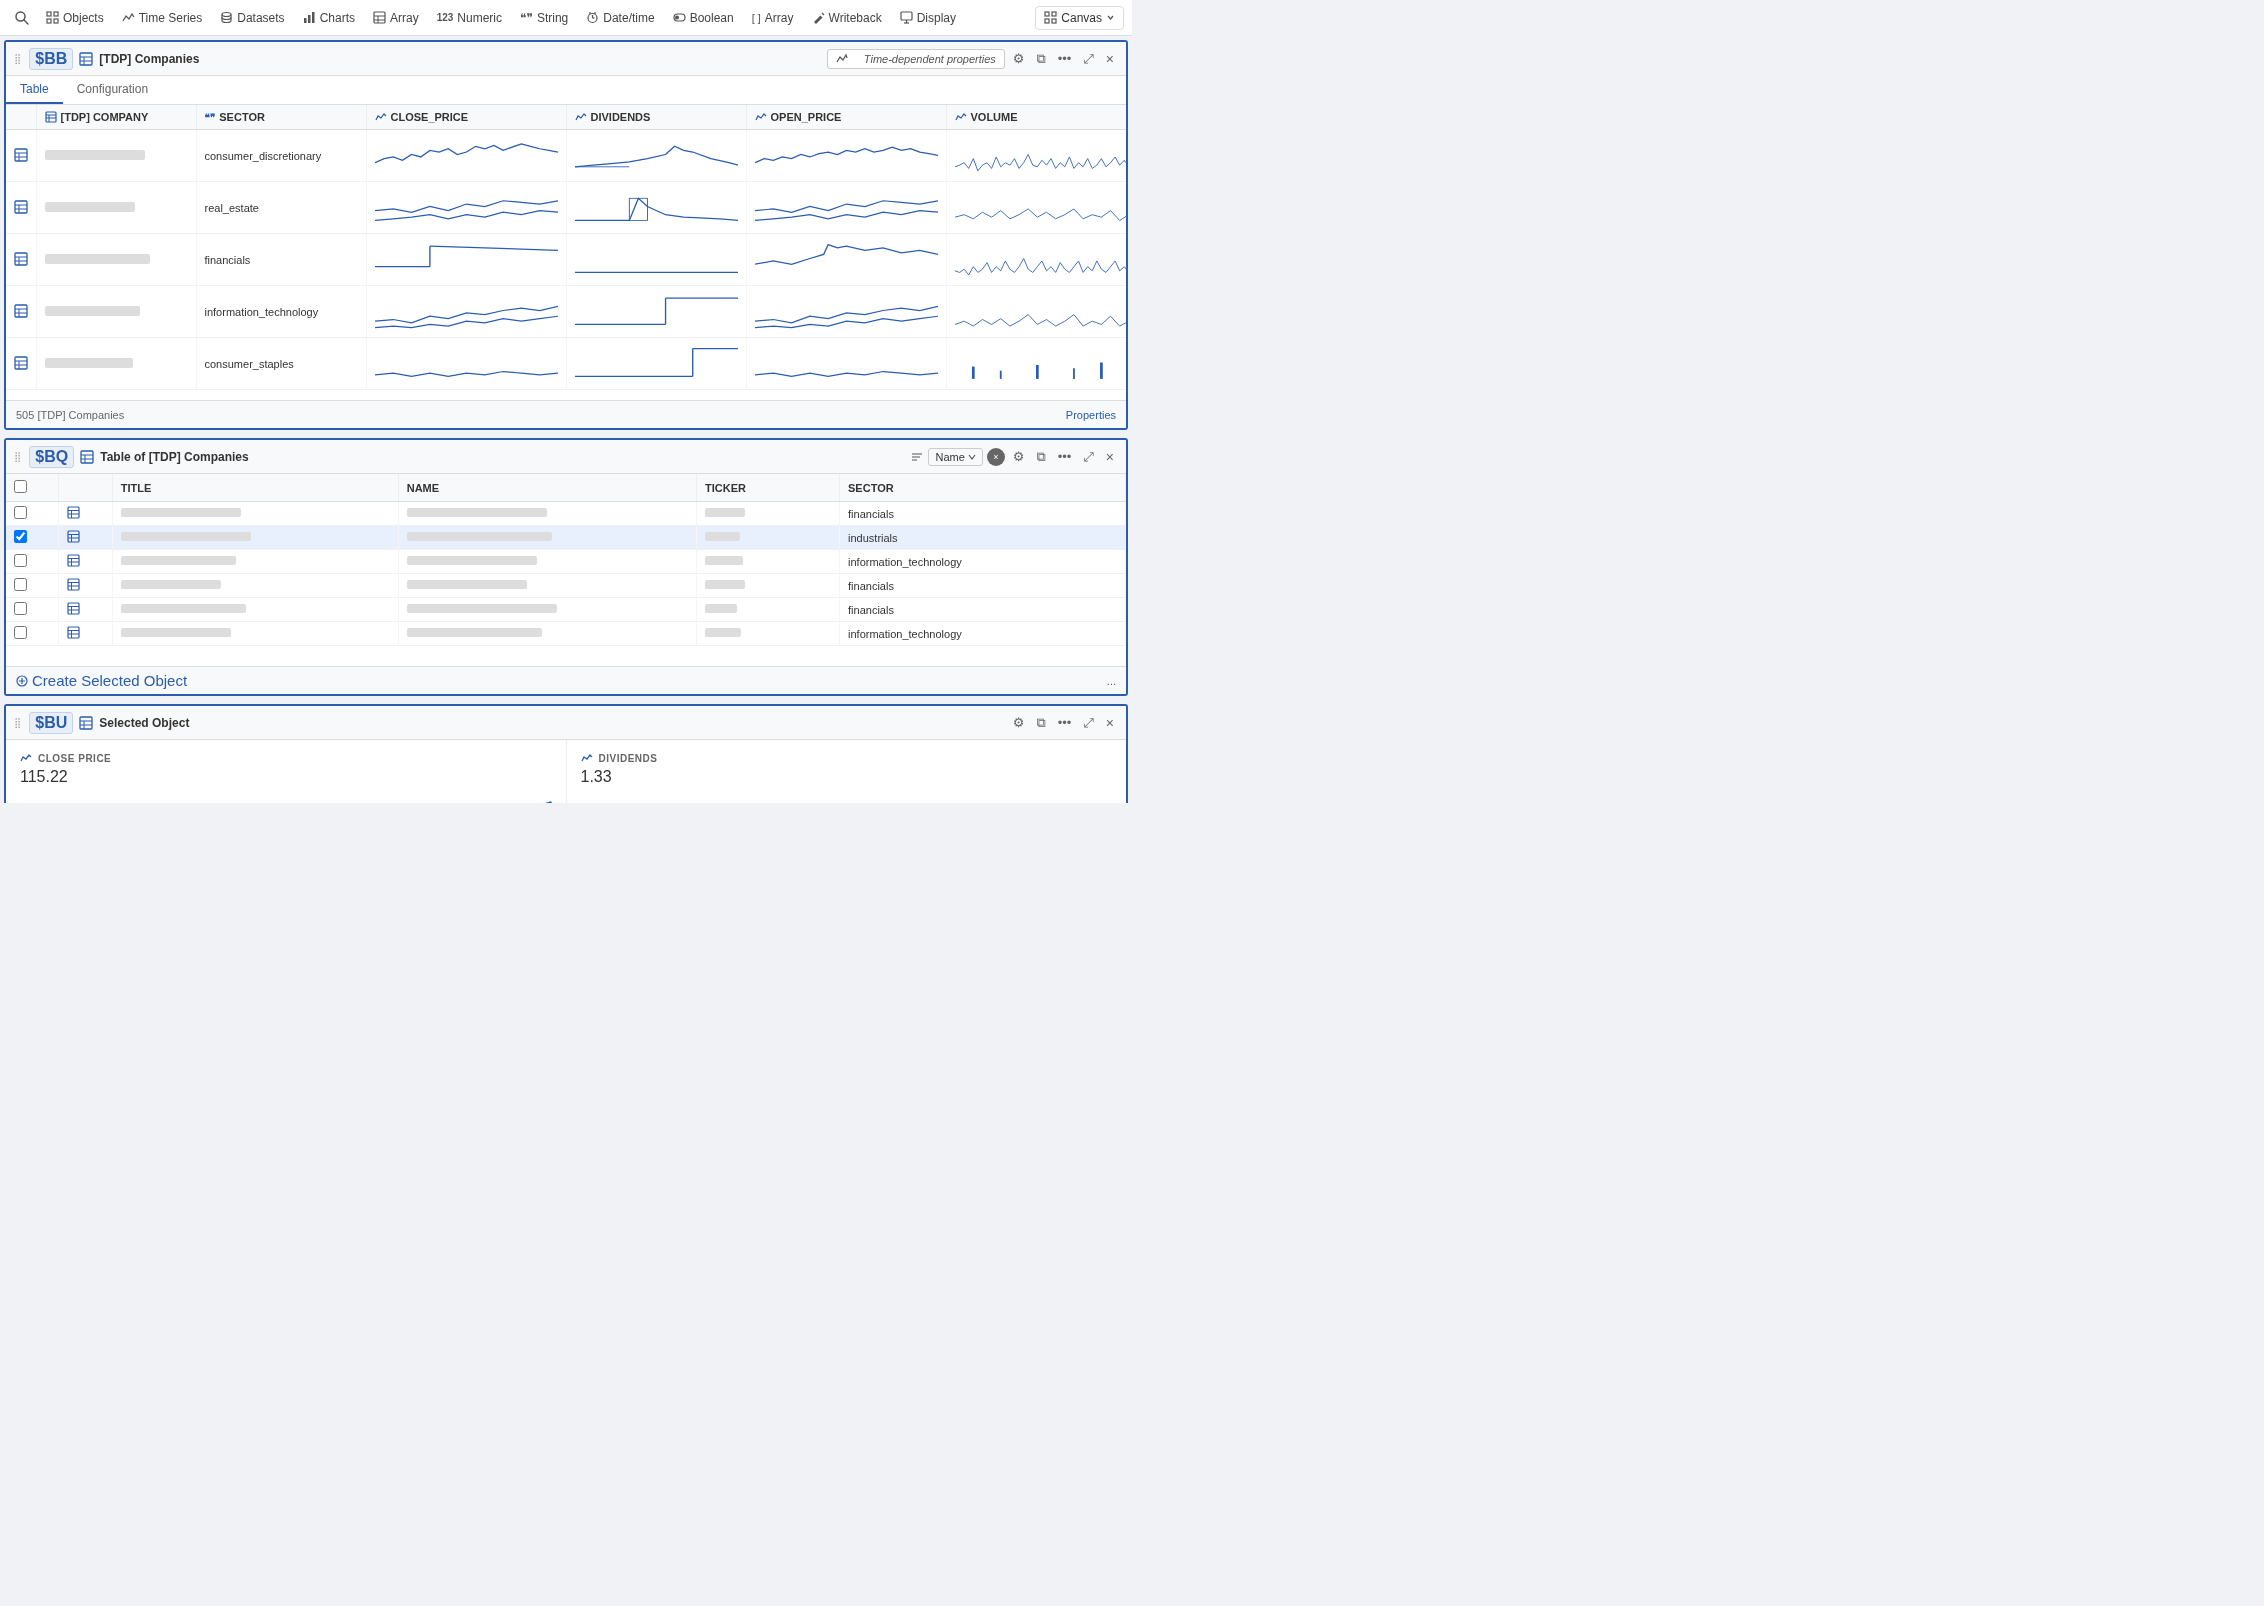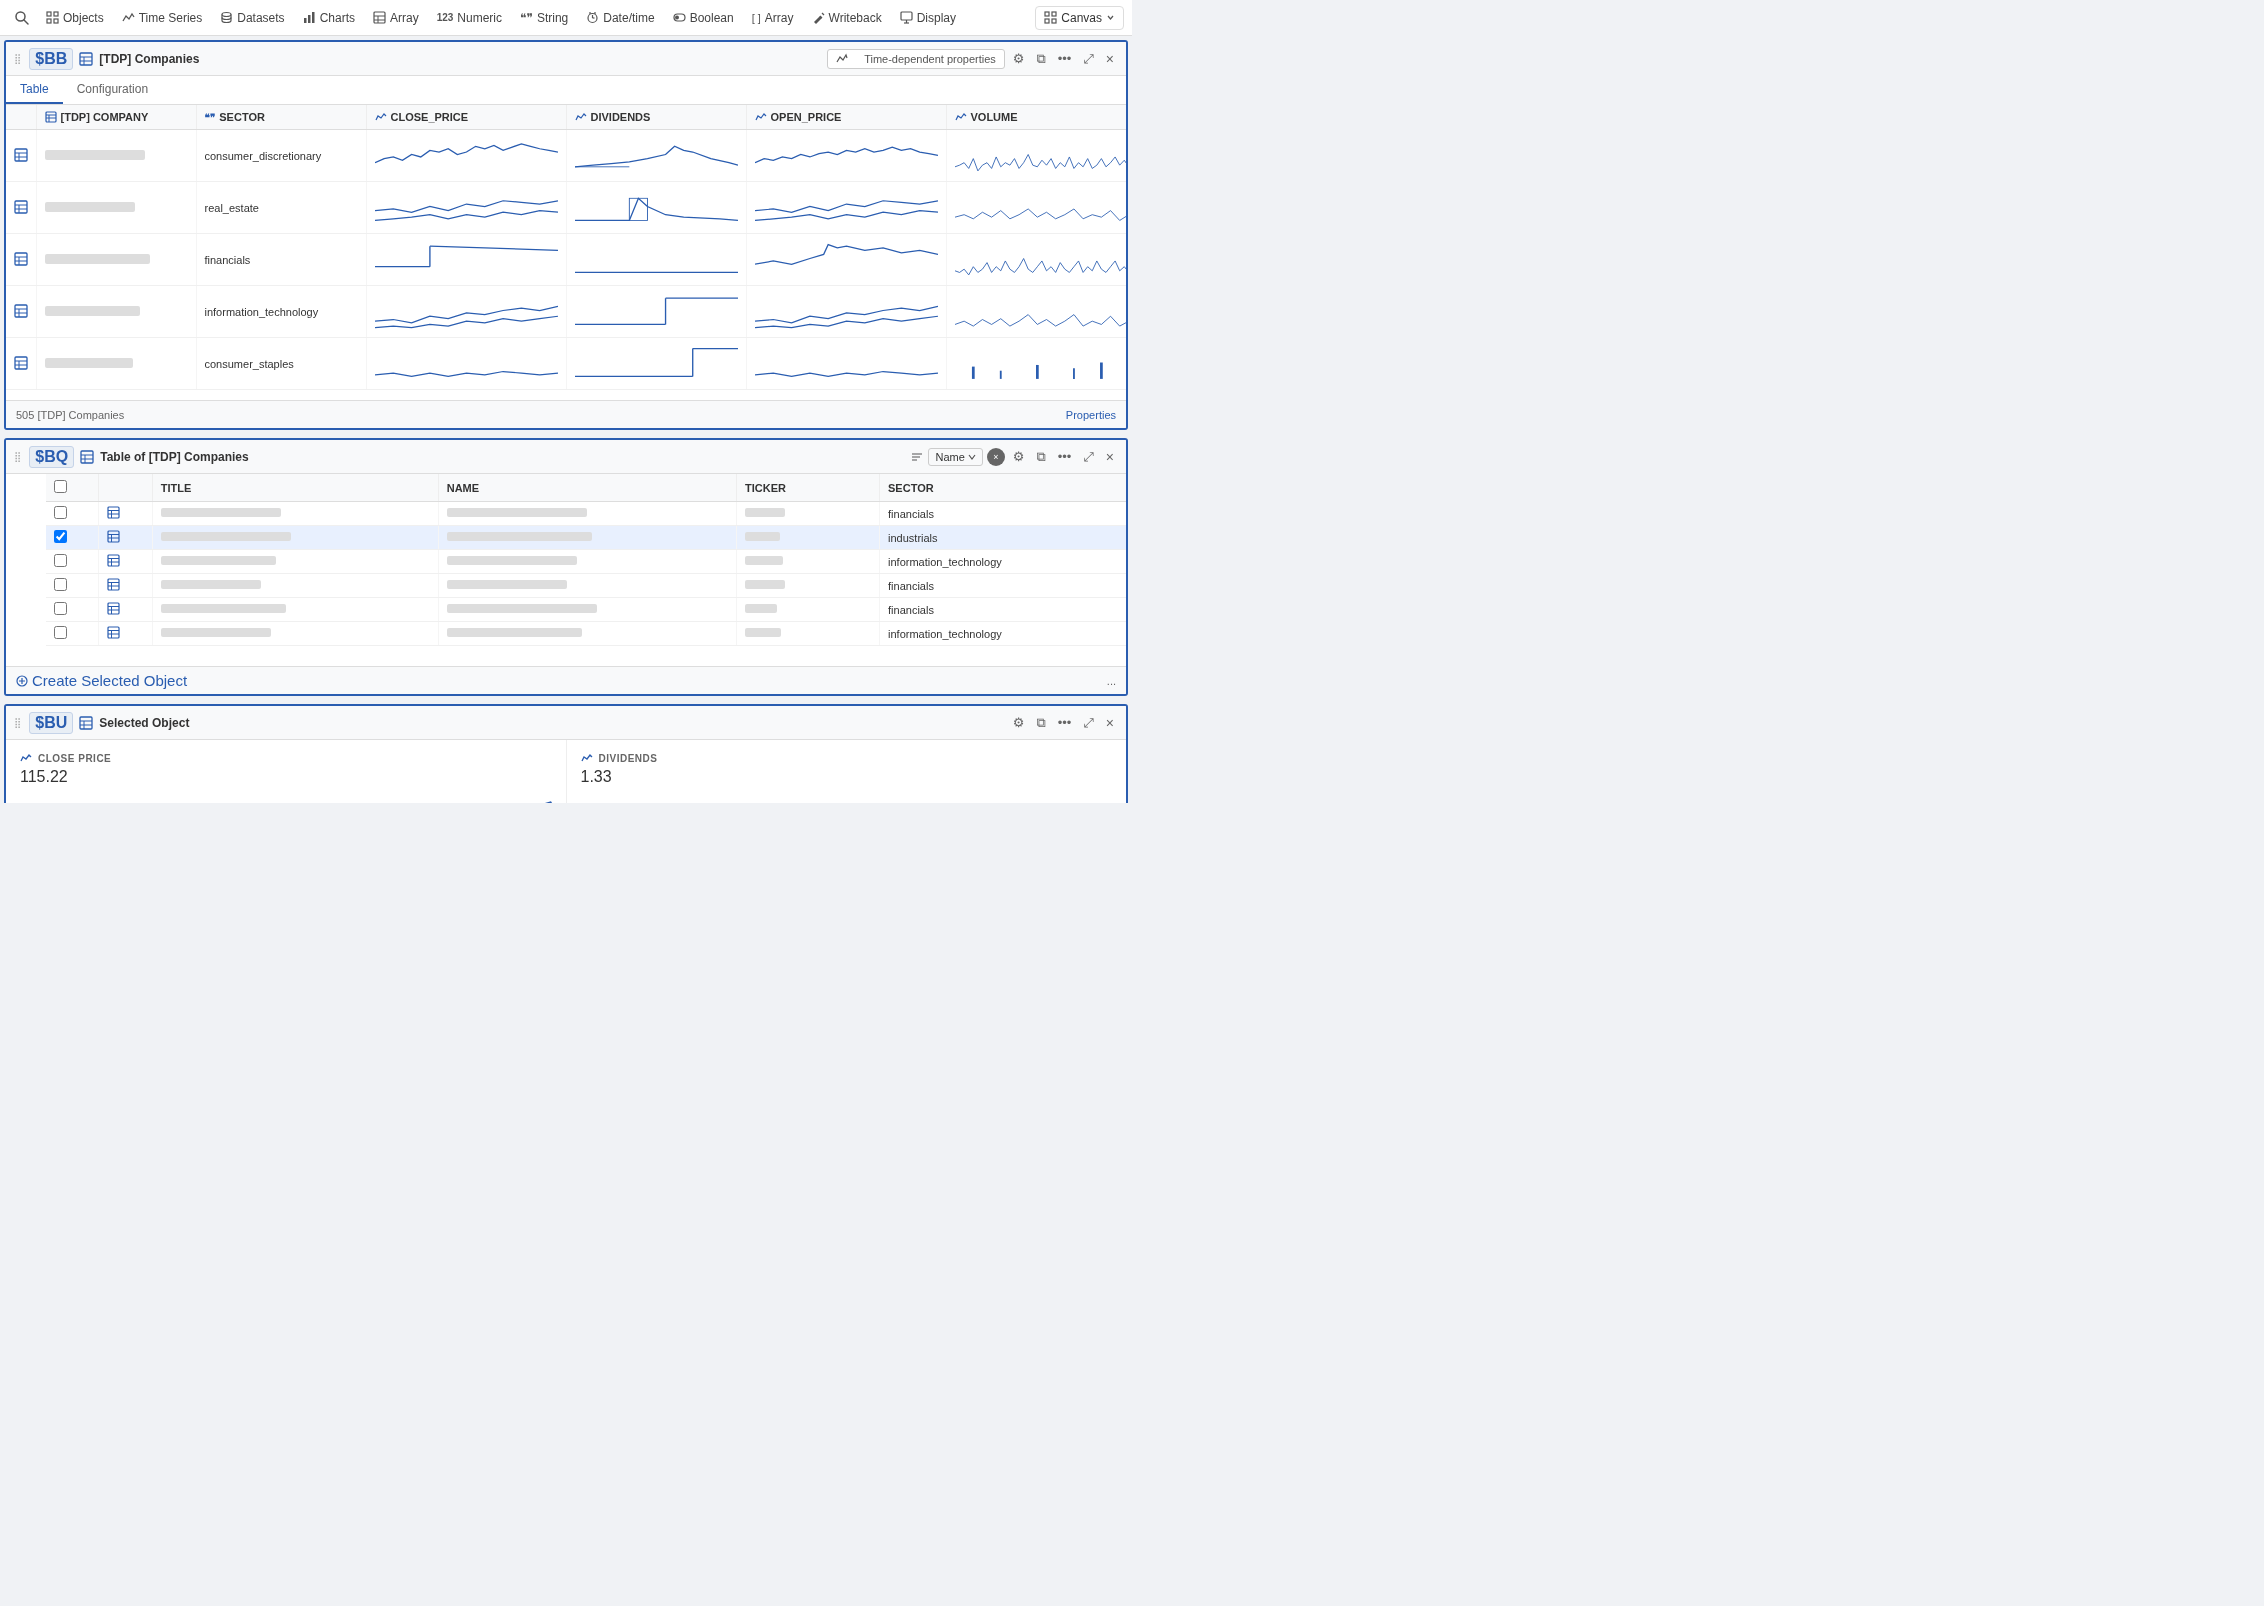--- a/index.html
+++ b/index.html
@@ -17,21 +17,21 @@
 
     
     .panel-header { display: flex; align-items: center; background: #f8f9fa; border-bottom: 1px solid #ddd; padding: 4px 8px; gap: 6px; height: 34px; }
     .panel-header-drag { color: #aaa; font-size: 10px; cursor: grab; margin-right: 2px; }
     .panel-badge { background: #e8eef5; border: 1px solid #c5d3e8; border-radius: 3px; padding: 1px 5px; font-size: 16px; font-weight: 600; color: #2a5db0; }
     .panel-title { font-size: 12px; font-weight: 600; color: #333; flex: 1; }
     .panel-header-actions { display: flex; align-items: center; gap: 4px; margin-left: auto; }
     .panel-action-btn { background: none; border: none; cursor: pointer; color: #666; font-size: 13px; padding: 2px 4px; border-radius: 3px; display: flex; align-items: center; }
 
     
-    .time-dep-btn { display: flex; align-items: center; gap: 16px; padding: 3px 8px; border: 1px solid #ccc; border-radius: 3px; font-size: 11px; color: #555; cursor: pointer; background: #fff; }
+    .time-dep-btn { display: flex; align-items: center; gap: 16px; padding: 3px 8px; border: 1px solid #ccc; border-radius: 3px; font-size: 11px; color: #555; cursor: pointer; background: #fff; font-style: italic; }
 
     
     .panel-tabs { display: flex; border-bottom: 1px solid #ddd; background: #fff; }
     .panel-tab { padding: 6px 14px; font-size: 12px; cursor: pointer; color: #666; border-bottom: 2px solid transparent; }
     .panel-tab.active { color: #2a5db0; border-bottom: 2px solid #2a5db0; font-weight: 500; }
 
     
     .data-table { width: 100%; border-collapse: collapse; font-size: 11px; padding-left: 28px; }
     .data-table th { background: #f8f9fa; border-bottom: 1px solid #ddd; border-right: 1px solid #eee; padding: 6px 8px; text-align: left; font-weight: 600; font-size: 11px; color: #333; white-space: nowrap; }
     .data-table td { border-bottom: 1px solid #f0f0f0; border-right: 1px solid #f5f5f5; padding: 4px 8px; vertical-align: middle; }
@@ -501,21 +501,21 @@
         <div class="filter-clear">×</div>
         <button class="panel-action-btn">⚙</button>
         <button class="panel-action-btn">⧉</button>
         <button class="panel-action-btn">•••</button>
         <button class="panel-action-btn">⤢</button>
         <button class="panel-action-btn" style="font-size:14px;">×</button>
       </div>
     </div>
 
     <div class="panel-content-scroll" style="flex:1;">
-      <table class="data-table" style="width:100%;margin-left:40px;">
+      <table class="data-table" style="width:100%;">
         <colgroup>
           <col style="width:24px">
           <col style="width:24px">
           <col style="width:160px">
           <col style="width:160px">
           <col style="width:80px">
           <col style="width:160px">
         </colgroup>
         <thead>
           <tr>

